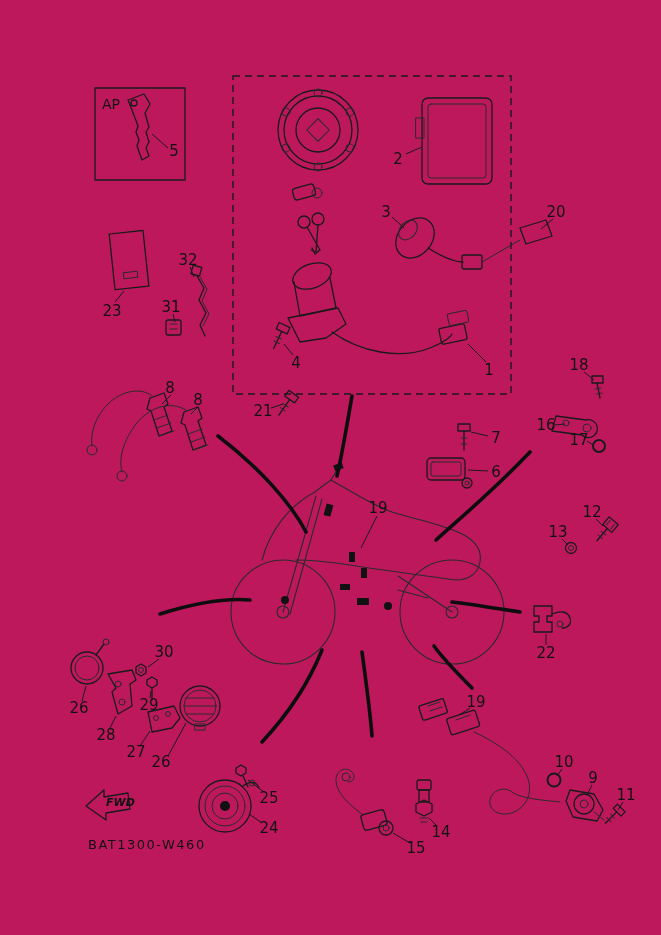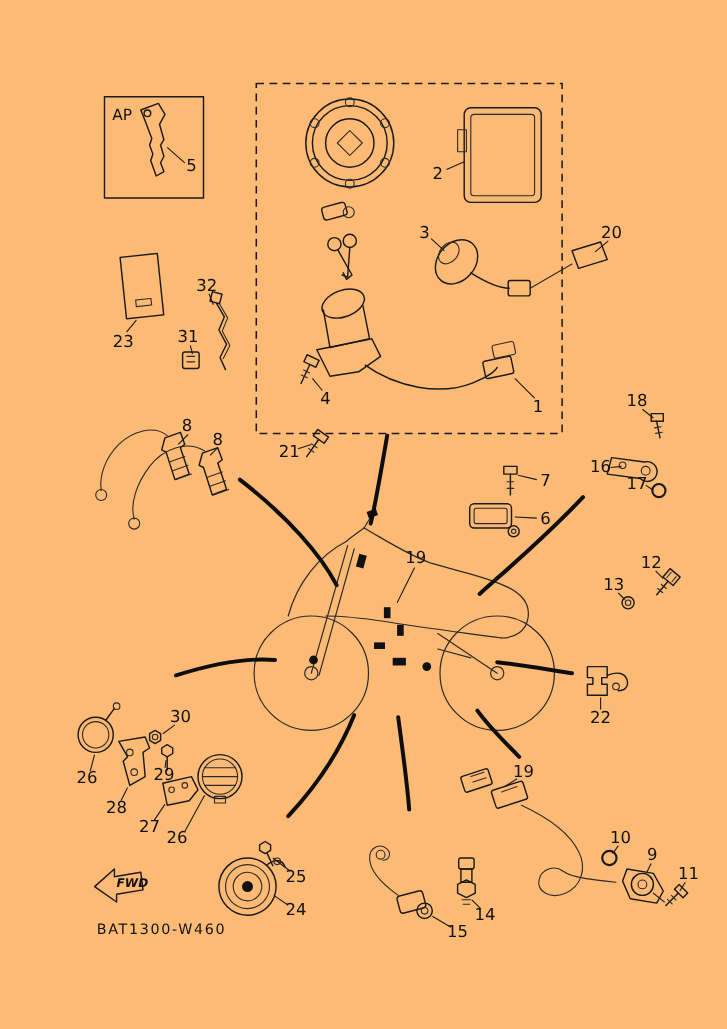--- a/index.html
+++ b/index.html
@@ -1,16 +1,16 @@
 <!DOCTYPE html>
 <html><head>
 <meta charset="utf-8">
 <style>
   html,body{margin:0;padding:0;background:#fff;}
-  #stage{position:relative;width:661px;height:935px;background:#fdba74;overflow:hidden;
+  #stage{position:relative;width:661px;height:935px;background:#be185d;overflow:hidden;
          font-family:"DejaVu Sans",sans-serif;text-align:right;}
   svg{position:absolute;left:0;top:0;}
   .ln{fill:none;stroke:#1a1a1a;stroke-width:1.3;stroke-linejoin:round;stroke-linecap:round;}
   .thin{fill:none;stroke:#2a2a2a;stroke-width:1;stroke-linejoin:round;stroke-linecap:round;}
   .fillb{fill:#111;stroke:none;}
   .dashed{fill:none;stroke:#1a1a1a;stroke-width:1.4;stroke-dasharray:7 5;}
   .pointer{fill:none;stroke:#0d0d0d;stroke-width:3.6;stroke-linecap:round;}
   .bike{fill:none;stroke:#2a2a2a;stroke-width:1.1;stroke-linejoin:round;stroke-linecap:round;}
   .callout{font:15px "DejaVu Sans",sans-serif;fill:#111;text-anchor:middle;dominant-baseline:middle;}
   .leader{stroke:#1a1a1a;stroke-width:1;}

